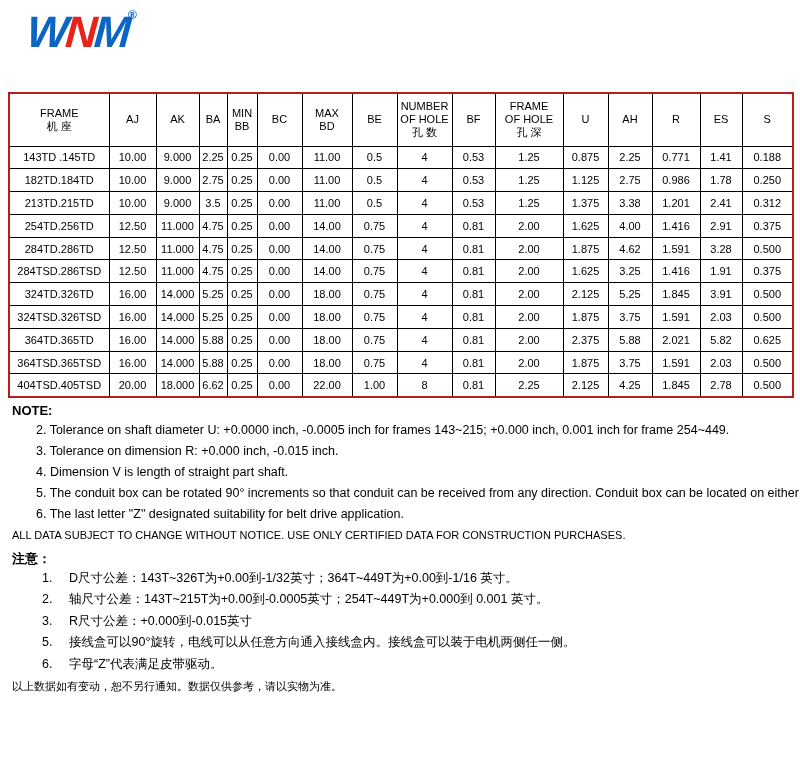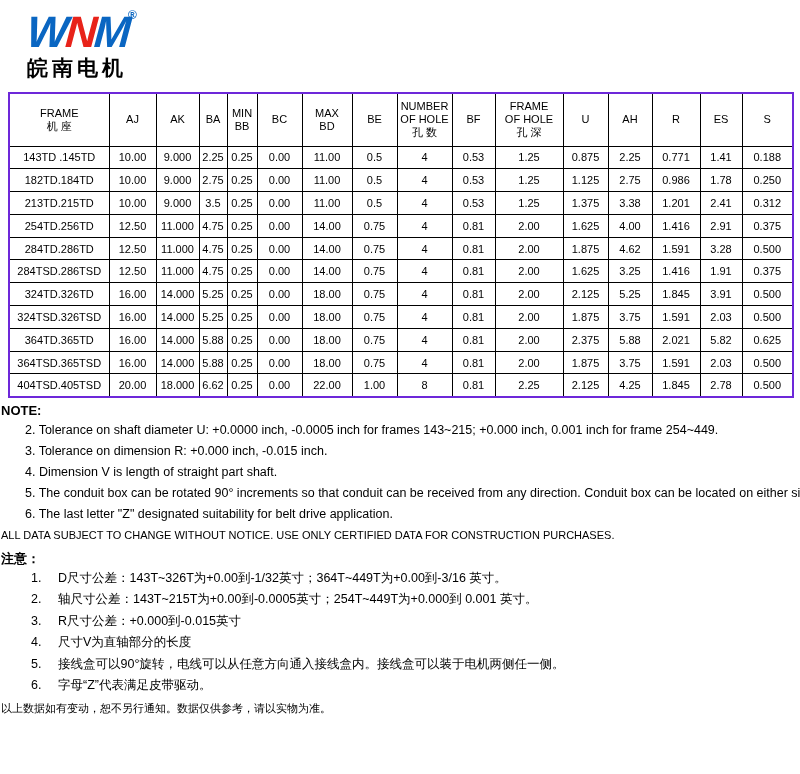--- a/index.html
+++ b/index.html
@@ -18,49 +18,48 @@
     font-style:italic; font-weight:900; font-size:44px; line-height:0.95;
     letter-spacing:-3px; transform:skewX(-4deg); display:inline-block;
   }
   .logo-reg { font-size:12px; font-weight:700; vertical-align:28px; letter-spacing:0; }
   .brand-name { font-weight:700; font-size:21px; letter-spacing:4px; margin-top:1px; }
 
   
   table.spec {
     border-collapse:collapse; table-layout:fixed;
     width:784px; margin:2px 2px 0 8px;
-    border:2px solid #6d28d9;
+    border:2px solid #b91c1c;
   }
   table.spec th, table.spec td {
     border:1px solid #000; text-align:center; vertical-align:middle;
     padding:0 1px; font-size:11px; font-weight:400; overflow:hidden;
   }
   table.spec thead th { height:53px; line-height:13px; }
   table.spec tbody td { height:22.8px; }
   table.spec thead th div { line-height:13px; }
 
   
-  .notes { margin-left:1px; margin-top:3px; }
+  .notes { margin-left:12px; margin-top:3px; }
   .note-title { font-weight:700; font-size:13px; line-height:19px; }
   .note-line-en { padding-left:24px; font-size:12.5px; line-height:21px; white-space:nowrap; }
   .all-data { font-size:11px; line-height:21px; white-space:nowrap; }
   .note-line-zh { padding-left:30px; font-size:12.5px; line-height:21.5px; white-space:nowrap; }
   .note-line-zh .num { display:inline-block; width:27px; }
   .footer-zh { font-size:11px; line-height:21px; margin-top:1px; }
 </style>
 </head>
 <body>
 
 <div class="page">
 
   <div class="header-area">
     <div>
       <span class="logo-letters" id="logo-letters"><span style="color: rgb(10, 102, 194);">W</span><span style="color: rgb(232, 35, 26);">N</span><span style="color: rgb(10, 102, 194);">M</span></span><span class="logo-reg" id="logo-reg" style="color: rgb(10, 102, 194);">®</span>
     </div>
-    <div class="brand-name">皖南电机</div>
   </div>
 
   <table class="spec">
     <colgroup>
       <col style="width:100px">
         <col style="width:47px">
         <col style="width:43px">
         <col style="width:28px">
       <col style="width:30px">
         <col style="width:45px">
@@ -344,23 +343,22 @@
         <div class="note-line-en">4. Dimension V is length of straight part shaft.</div>
         <div class="note-line-en">5. The conduit box can be rotated 90° increments so that conduit can be received from any direction. Conduit box can be located on either side of the motor.</div>
         <div class="note-line-en">6. The last letter "Z" designated suitability for belt drive application.</div>
       </div>
     <div class="all-data">ALL DATA SUBJECT TO CHANGE WITHOUT NOTICE. USE ONLY CERTIFIED DATA FOR CONSTRUCTION PURCHASES.</div>
   </div>
 
   <div class="notes">
     <div class="note-title">注意：</div>
     <div id="notes-zh-list">
-        <div class="note-line-zh"><span class="num">1.</span><span>D尺寸公差：143T~326T为+0.00到-1/32英寸；364T~449T为+0.00到-3/16 英寸。</span></div>
+        <div class="note-line-zh"><span class="num">1.</span><span>D尺寸公差：143T~326T为+0.00到-1/32英寸；364T~449T为+0.00到-1/16 英寸。</span></div>
         <div class="note-line-zh"><span class="num">2.</span><span>轴尺寸公差：143T~215T为+0.00到-0.0005英寸；254T~449T为+0.000到 0.001 英寸。</span></div>
         <div class="note-line-zh"><span class="num">3.</span><span>R尺寸公差：+0.000到-0.015英寸</span></div>
-        <div class="note-line-zh"><span class="num">4.</span><span>尺寸V为直轴部分的长度</span></div>
         <div class="note-line-zh"><span class="num">5.</span><span>接线盒可以90°旋转，电线可以从任意方向通入接线盒内。接线盒可以装于电机两侧任一侧。</span></div>
         <div class="note-line-zh"><span class="num">6.</span><span>字母“Z”代表满足皮带驱动。</span></div>
       </div>
     <div class="footer-zh">以上数据如有变动，恕不另行通知。数据仅供参考，请以实物为准。</div>
   </div>
 
 </div>
 
 </body></html>

